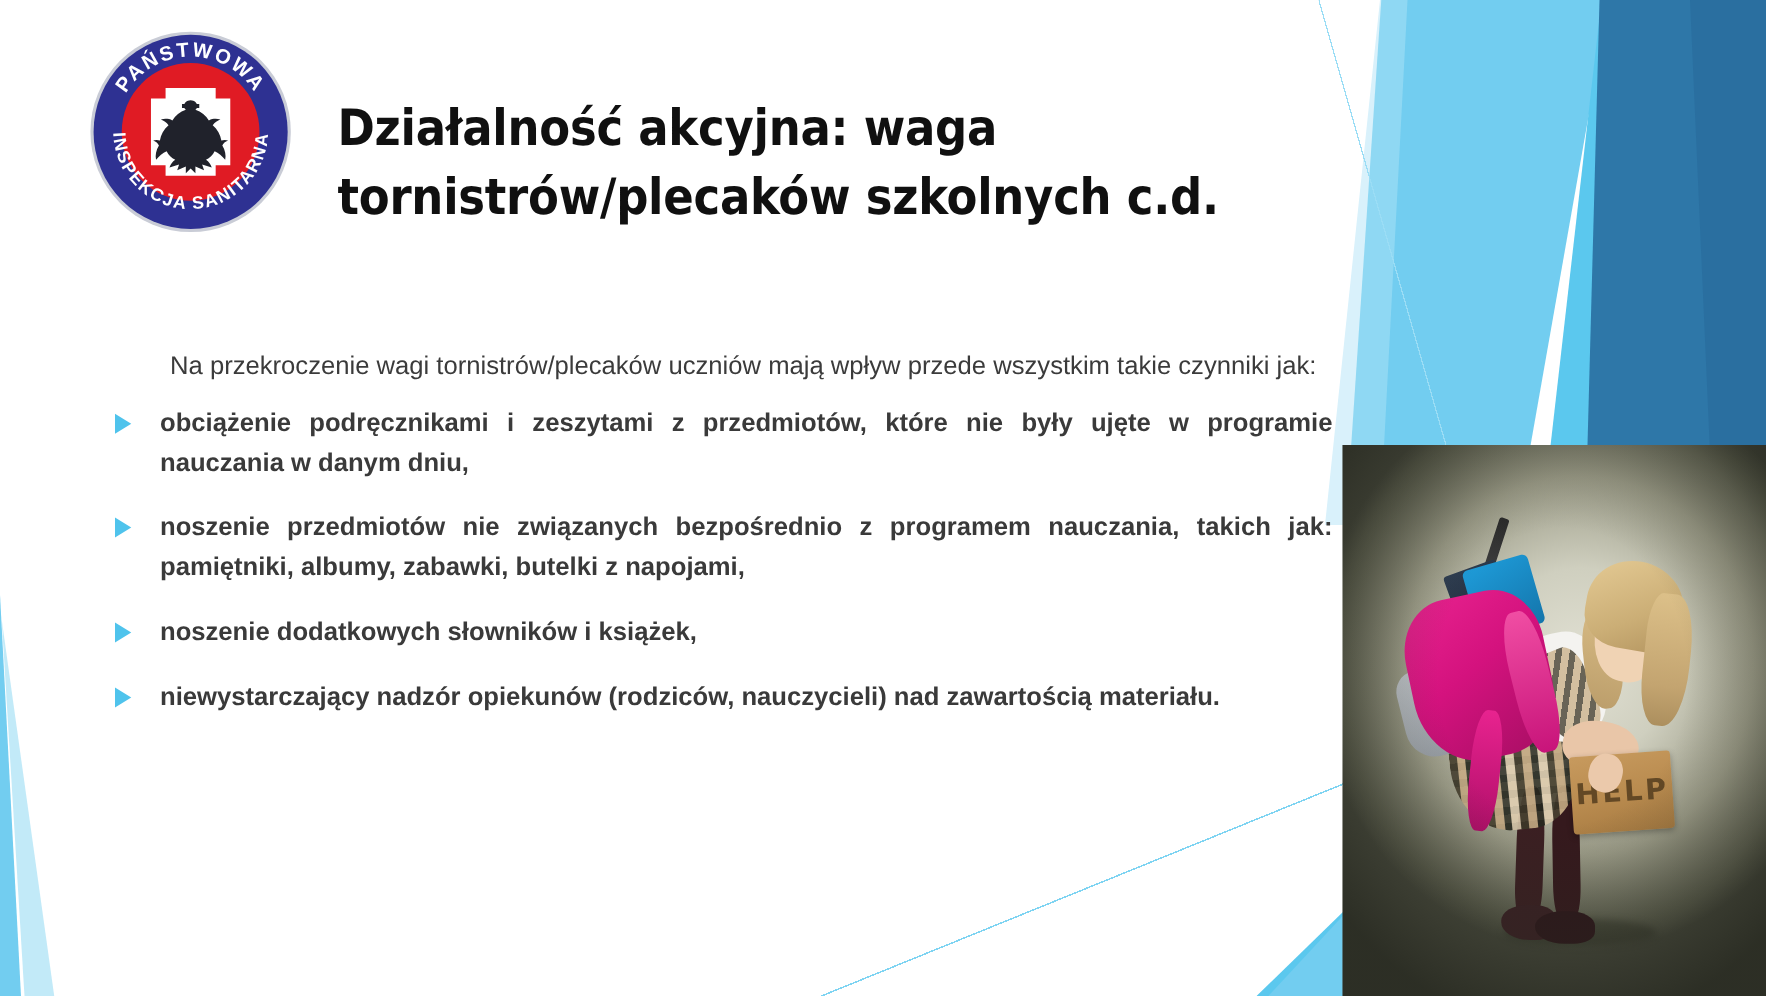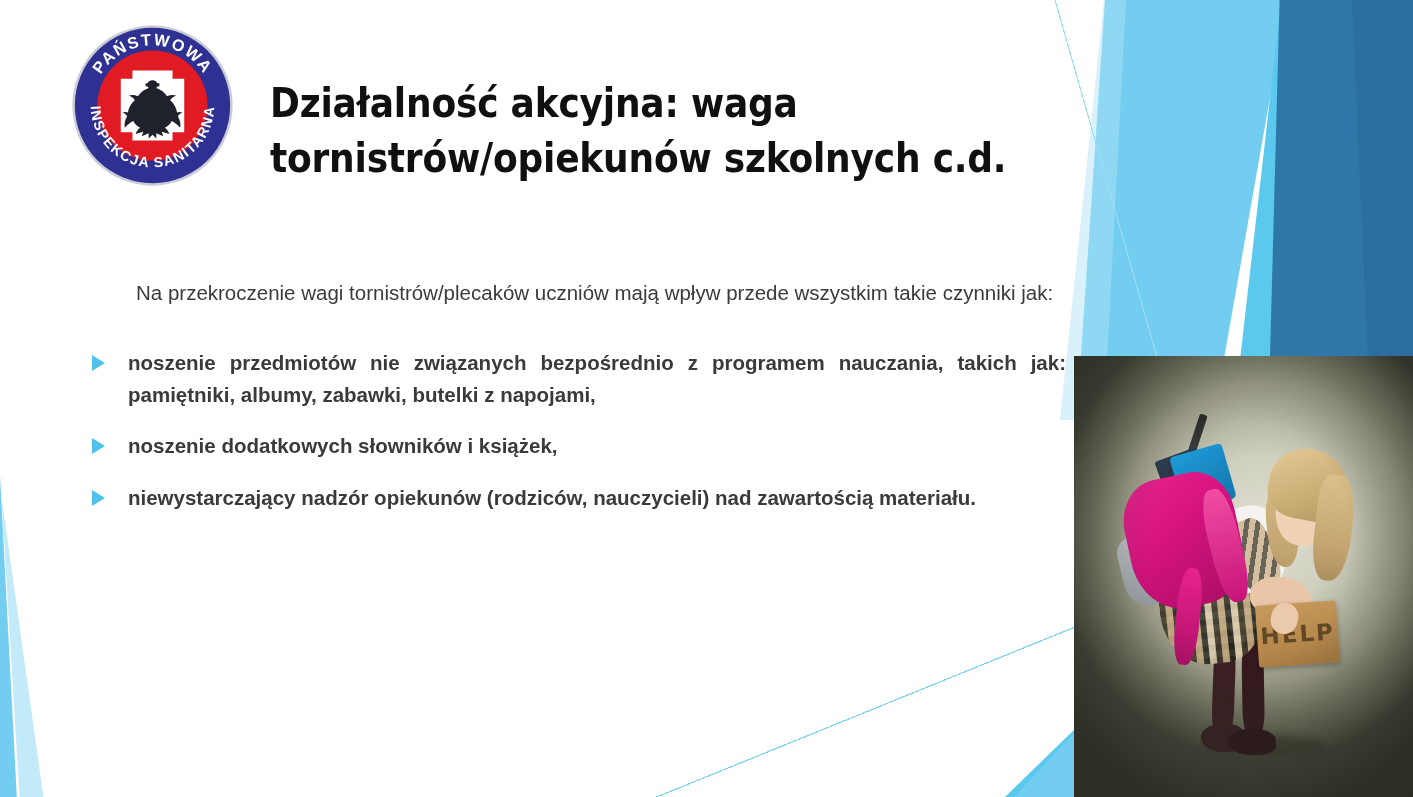--- a/index.html
+++ b/index.html
@@ -134,21 +134,21 @@
     left: 88px;
     top: 256px;
     width: 978px;
   }
   .intro {
     font-size: 20.5px;
     line-height: 1.58;
     color: #3B3B3B;
     text-align: justify;
     text-indent: 48px;
-    margin-bottom: 38px;
+    margin-bottom: 14px;
     font-family: "Liberation Sans Narrow", "Liberation Sans", sans-serif;
   }
   .bullet-list {
     list-style: none;
     margin: 0;
     padding: 0;
   }
   .bullet-item {
     position: relative;
     padding-left: 40px;
@@ -383,25 +383,29 @@
         <text font-family="'Liberation Sans', sans-serif" font-size="19.5" font-weight="bold" fill="#ffffff" letter-spacing="2.2">
           <textPath href="#arcTop" startOffset="50%" text-anchor="middle">PAŃSTWOWA</textPath>
         </text>
         <text font-family="'Liberation Sans', sans-serif" font-size="17" font-weight="bold" fill="#ffffff" letter-spacing="1.6">
           <textPath href="#arcBot" startOffset="50%" text-anchor="middle">INSPEKCJA SANITARNA</textPath>
         </text>
       </g>
     </svg>
   </div>
 
-  <div class="title">Działalność akcyjna: waga tornistrów/opiekunów szkolnych c.d.</div>
+  <div class="title">Działalność akcyjna: waga tornistrów/plecaków szkolnych c.d.</div>
 
   <div class="body-area">
     <p class="intro">Na przekroczenie wagi tornistrów/plecaków uczniów mają wpływ przede wszystkim takie czynniki jak:</p>
     <ul class="bullet-list">
+      <li class="bullet-item">
+        <span class="bullet-marker"></span>
+        <span>obciążenie podręcznikami i zeszytami z przedmiotów, które nie były ujęte w programie nauczania w danym dniu,</span>
+      </li>
       <li class="bullet-item">
         <span class="bullet-marker"></span>
         <span>noszenie przedmiotów nie związanych bezpośrednio z programem nauczania, takich jak: pamiętniki, albumy, zabawki, butelki z napojami,</span>
       </li>
       <li class="bullet-item">
         <span class="bullet-marker"></span>
         <span>noszenie dodatkowych słowników i książek,</span>
       </li>
       <li class="bullet-item">
         <span class="bullet-marker"></span>

